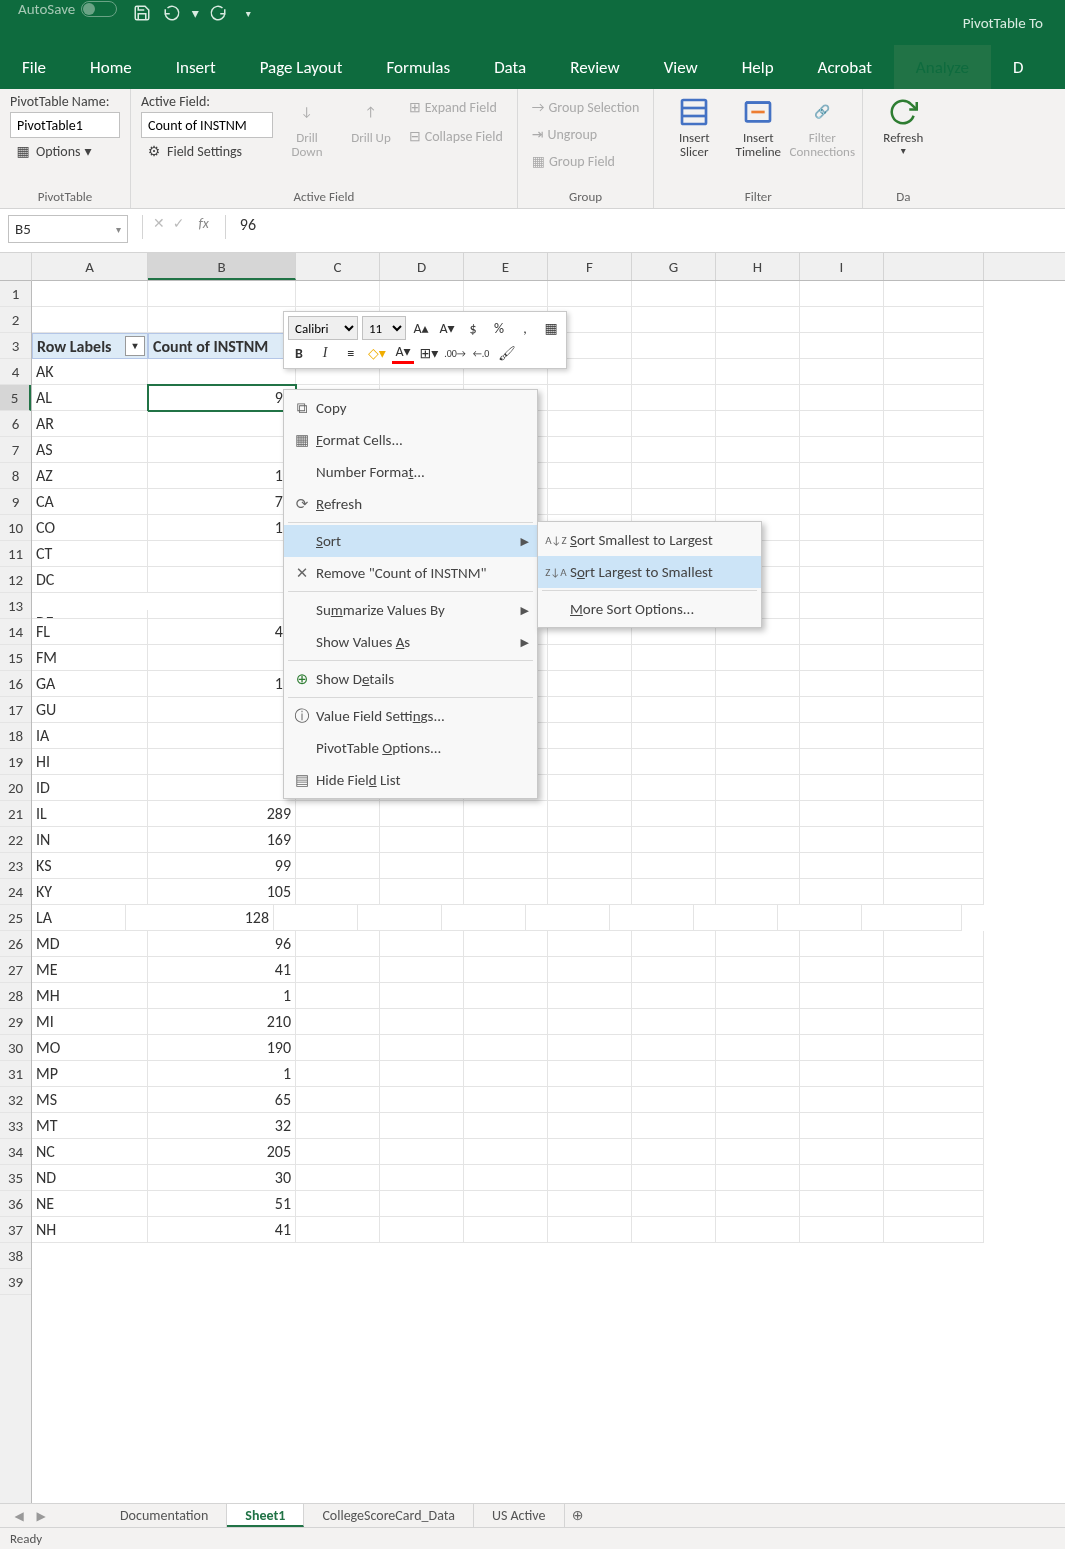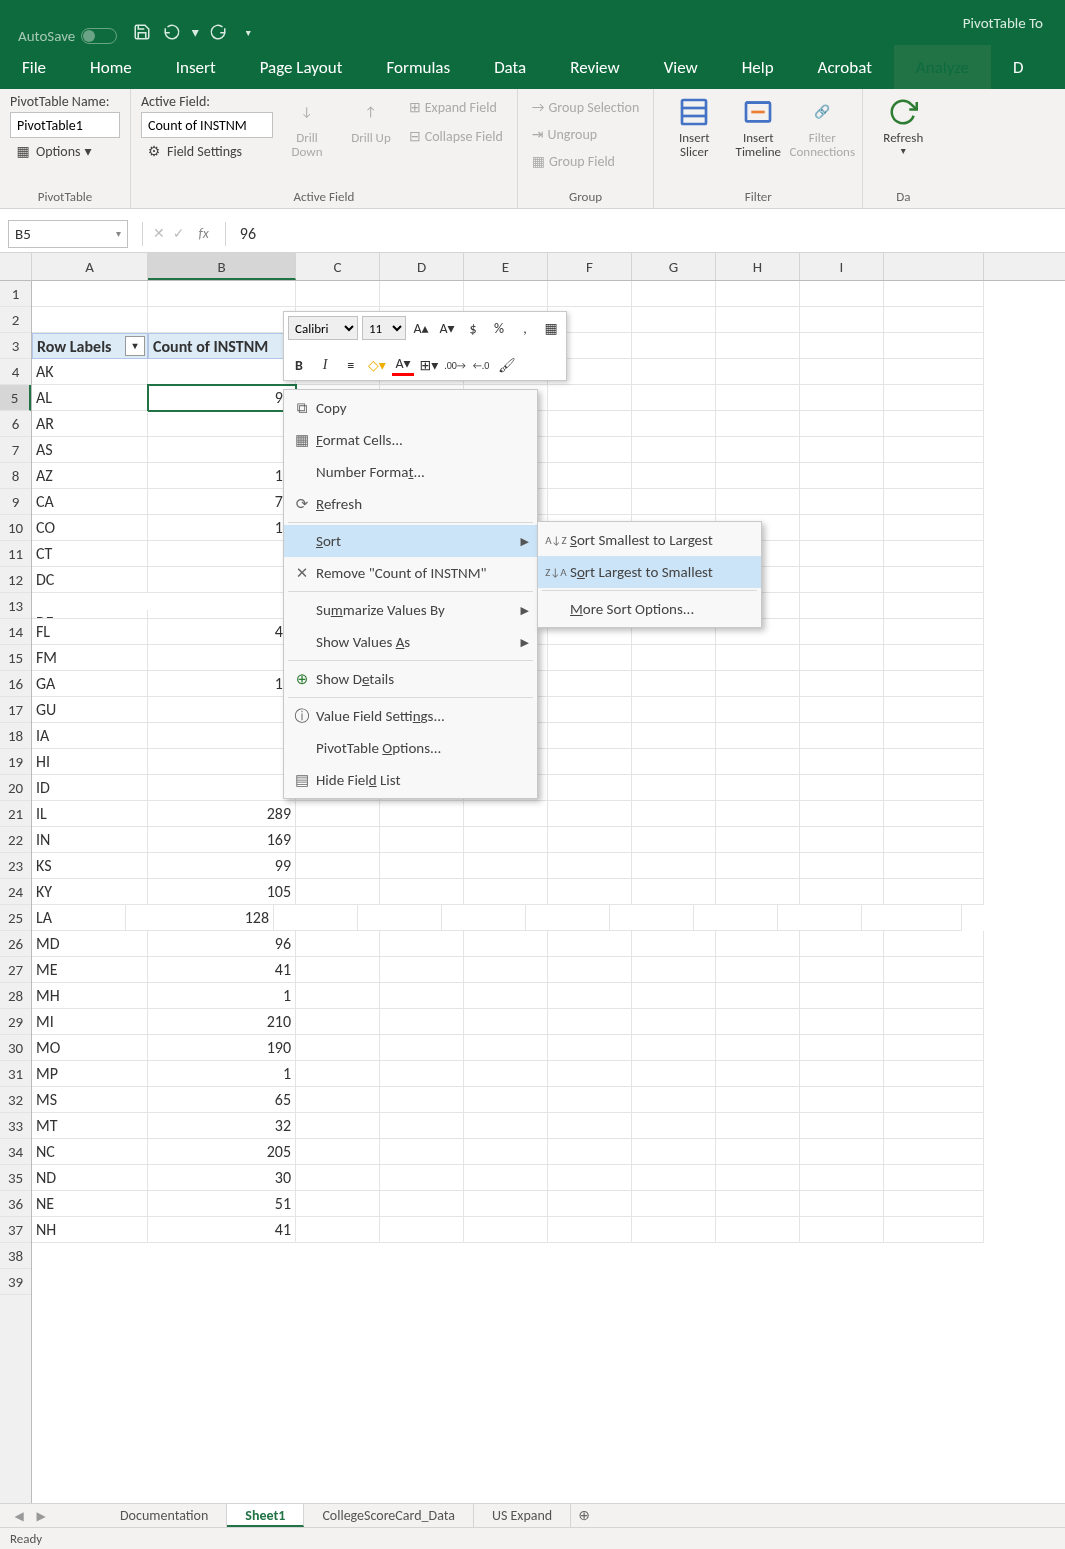--- a/index.html
+++ b/index.html
@@ -1,19 +1,19 @@
 <!DOCTYPE html>
 <html><head>
 <meta charset="utf-8">
 <style>
 * { box-sizing: border-box; margin: 0; padding: 0; font-family: "Segoe UI", Calibri, sans-serif; }
 body { width: 1065px; height: 1549px; overflow: hidden; background: #fff; font-size: 14px; color: #333; position: relative; }
 
 
-.titlebar { height: 45px; background: #0e6b3e; display: flex; align-items: flex-end; padding: 0 8px; color: #a6c9b5; }
+.titlebar { height: 45px; background: #0e6b3e; display: flex; align-items: flex-start; padding: 0 8px; color: #a6c9b5; }
 .titlebar .autosave { font-size: 15px; margin: 0 10px; display:flex; align-items:center; gap:6px;}
 .titlebar .autosave .switch{width:36px;height:16px;border:1px solid #6aa385;border-radius:10px;position:relative;}
 .titlebar .autosave .switch:before{content:"";position:absolute;left:1px;top:1px;width:12px;height:12px;border-radius:50%;background:#6aa385;}
 .titlebar .qat-btn{width:26px;height:26px;display:flex;align-items:center;justify-content:center;margin:0 2px;cursor:pointer;color:#d9ebe1;}
 .titlebar .spacer{flex:1}
 .titlebar .pivot-tool{background:#0e6b3e;padding:0 14px;height:100%;display:flex;align-items:center;font-size:15px;color:#d9ebe1;}
 
 
 .ribbon-tabs{height:44px;background:#0e6b3e;display:flex;align-items:stretch;}
 .ribbon-tab{padding:0 22px;display:flex;align-items:center;color:#fff;font-size:17px;cursor:pointer;}
@@ -28,21 +28,21 @@
 .rgroup .gbody{flex:1;display:flex;align-items:flex-start;gap:4px;}
 .fld-label{font-size:14px;color:#444;}
 .fld-input{height:26px;border:1px solid #c1c1c1;padding:0 6px;font-size:14px;background:#fff;}
 .small-btn{display:flex;align-items:center;gap:4px;font-size:14px;color:#444;padding:2px 4px;cursor:pointer;}
 .small-btn .ico{width:18px;height:18px;display:flex;align-items:center;justify-content:center;}
 .big-btn{display:flex;flex-direction:column;align-items:center;font-size:13px;color:#444;padding:2px 6px;cursor:pointer;width:60px;text-align:center;line-height:1.1;}
 .big-btn .ico{width:34px;height:34px;display:flex;align-items:center;justify-content:center;margin-bottom:2px;}
 .disabled{color:#aaa;}
 
 
-.fbar{height:38px;border-bottom:1px solid #d4d4d4;display:flex;align-items:center;background:#fff;margin-top:6px;}
+.fbar{height:38px;border-bottom:1px solid #d4d4d4;display:flex;background:#fff;margin-top:6px;}
 .namebox{width:120px;height:28px;border:1px solid #c1c1c1;margin:0 8px;padding:0 6px;font-size:15px;display:flex;align-items:center;justify-content:space-between;}
 .fbar .sep{width:1px;height:24px;background:#d4d4d4;margin:0 6px;}
 .fbar .fx{color:#888;font-style:italic;margin:0 10px;}
 .fbar .fxinput{flex:1;padding:0 8px;font-size:16px;}
 
 
 .sheet-wrap{position:absolute;top:253px;left:0;right:0;bottom:46px;overflow:hidden;background:#fff;}
 .corner{position:absolute;top:0;left:0;width:32px;height:28px;background:#f0f0f0;border-right:1px solid #d4d4d4;border-bottom:1px solid #bbb;}
 .col-headers{position:absolute;top:0;left:32px;right:0;height:28px;display:flex;background:#f0f0f0;border-bottom:1px solid #bbb;}
 .col-h{border-right:1px solid #d4d4d4;text-align:center;font-size:15px;color:#444;line-height:28px;}
@@ -52,21 +52,21 @@
 .row-h.sel{background:#d6d6d6;border-right:2px solid #217346;}
 .cells{position:absolute;top:28px;left:32px;right:0;bottom:0;}
 .cell-row{height:26px;display:flex;}
 .cell{border-right:1px solid #e4e4e4;border-bottom:1px solid #e4e4e4;padding:0 4px;font-size:16px;line-height:26px;white-space:nowrap;overflow:hidden;}
 .cell.num{text-align:right;}
 .pivot-hdr{background:#ddebf7;font-weight:bold;position:relative;border:1px solid #b4c6e7;}
 .pivot-hdr .dd{position:absolute;right:2px;top:2px;width:20px;height:20px;border:1px solid #999;background:#fff;display:flex;align-items:center;justify-content:center;font-size:10px;}
 .sel-cell{outline:2px solid #217346;outline-offset:-1px;}
 
 
-.mini-toolbar{position:absolute;background:#fff;border:1px solid #c8c8c8;box-shadow:2px 2px 5px rgba(0,0,0,.2);padding:4px;display:flex;flex-direction:column;gap:14px;z-index:40;}
+.mini-toolbar{position:absolute;background:#fff;border:1px solid #c8c8c8;box-shadow:2px 2px 5px rgba(0,0,0,.2);padding:4px;display:flex;flex-direction:column;gap:2px;z-index:40;}
 .mini-row{display:flex;align-items:center;gap:4px;}
 .mini-sel{height:24px;border:1px solid #c1c1c1;font-size:13px;padding:0 2px;}
 .mini-ico{width:22px;height:22px;display:flex;align-items:center;justify-content:center;font-size:14px;cursor:pointer;}
 
 
 .ctx-menu{position:absolute;background:#f8f8f8;border:1px solid #c8c8c8;box-shadow:3px 3px 6px rgba(0,0,0,.25);padding:2px 0;z-index:50;width:255px;}
 .ctx-item{height:32px;display:flex;align-items:center;padding:0 8px 0 4px;font-size:15px;color:#444;cursor:pointer;position:relative;}
 .ctx-item:hover,.ctx-item.hi{background:#cce4f7;}
 .ctx-item .ico-slot{width:28px;display:flex;justify-content:center;color:#666;}
 .ctx-item .arrow{margin-left:auto;font-size:11px;color:#555;}
@@ -850,17 +850,17 @@
   </div>
 </div>
 
 <div class="sheet-tabs">
   <span class="nav-arr">◀</span>
   <span class="nav-arr">▶</span>
   <div style="width:50px"></div>
   <div class="stab">Documentation</div>
   <div class="stab active">Sheet1</div>
   <div class="stab">CollegeScoreCard_Data</div>
-  <div class="stab">US Expand</div>
+  <div class="stab">US Active</div>
   <div class="newtab">⊕</div>
 </div>
 
 <div class="statusbar">Ready</div>
 
 </body></html>

